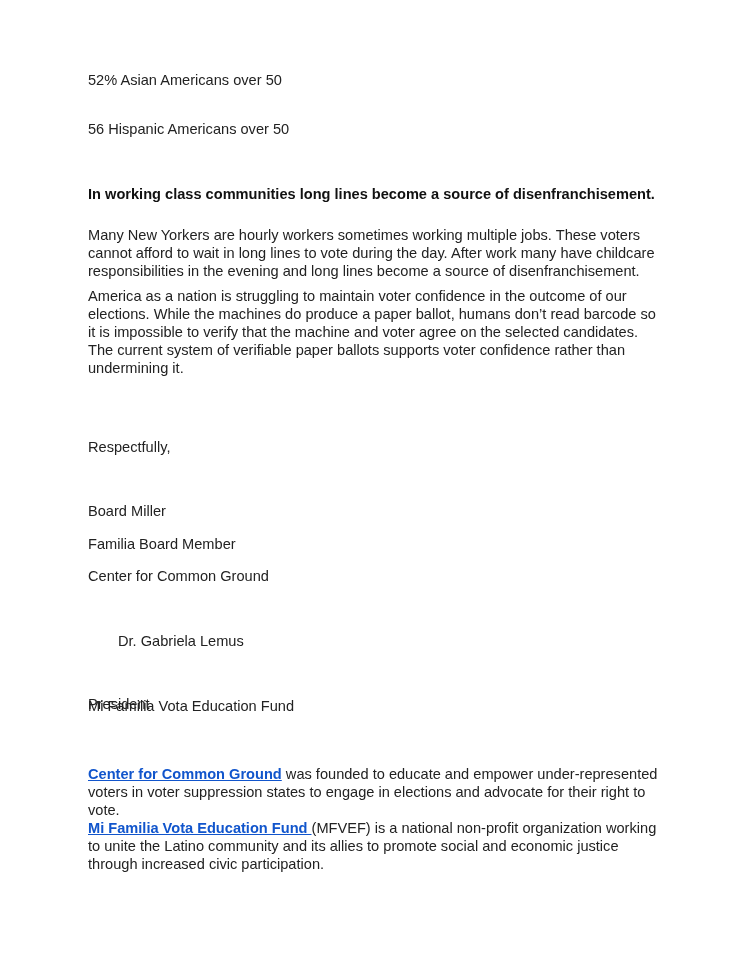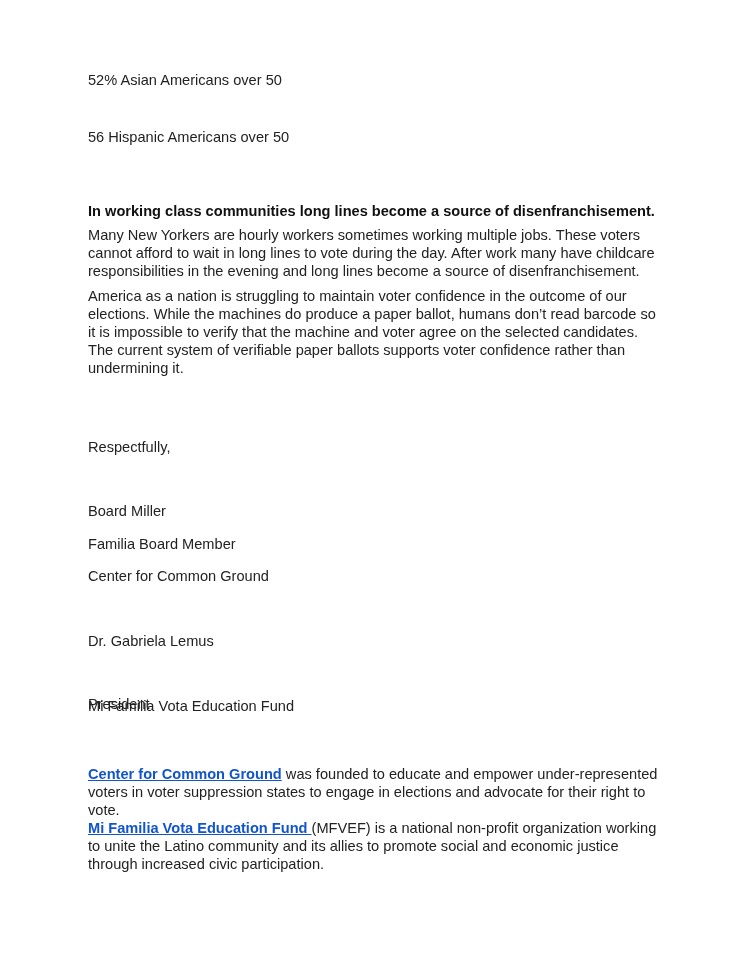--- a/index.html
+++ b/index.html
@@ -43,35 +43,35 @@
       font-weight: bold;
       text-decoration: underline;
     }
   </style>
 </head>
 <body>
 
 <div class="page">
 
   <div class="line" style="top:71px;">52% Asian Americans over 50</div>
-  <div class="line" style="top:120px;margin-top:8px;">56 Hispanic Americans over 50</div>
+  <div class="line" style="top:120px;">56 Hispanic Americans over 50</div>
 
-  <div class="line bold" style="top:202px;">In working class communities long lines become a source of disenfranchisement.</div>
+  <div class="line bold" style="top:185px;">In working class communities long lines become a source of disenfranchisement.</div>
 
   <div class="para" style="top:226px;">Many New Yorkers are hourly workers sometimes working multiple jobs. These voters cannot afford to wait in long lines to vote during the day. After work many have childcare responsibilities in the evening and long lines become a source of disenfranchisement.</div>
 
   <div class="para" style="top:287px;">America as a nation is struggling to maintain voter confidence in the outcome of our elections. While the machines do produce a paper ballot, humans don’t read barcode so it is impossible to verify that the machine and voter agree on the selected candidates. The current system of verifiable paper ballots supports voter confidence rather than undermining it.</div>
 
   <div class="line" style="top:438px;">Respectfully,</div>
 
   <div class="line" style="top:502px;">Board Miller</div>
   <div class="line" style="top:535px;">Familia Board Member</div>
   <div class="line" style="top:567px;">Center for Common Ground</div>
 
-  <div class="line" style="top:632px;">Dr. Gabriela Lemus</div>
+  <div class="line" style="top:632px;margin-left:30px;">Dr. Gabriela Lemus</div>
   <div class="line" style="top:665px;margin-top:30px;">President</div>
   <div class="line" style="top:697px;">Mi Familia Vota Education Fund</div>
 
   <div class="para" style="top:765px;"><a class="link" href="#">Center for Common Ground</a><span> was founded to educate and empower under-represented voters in voter suppression states to engage in elections and advocate for their right to vote.</span></div>
 
   <div class="para" style="top:819px;"><a class="link" href="#">Mi Familia Vota Education Fund </a><span>(MFVEF) is a national non-profit organization working to unite the Latino community and its allies to promote social and economic justice through increased civic participation.</span></div>
 
 </div>
 
 </body></html>

